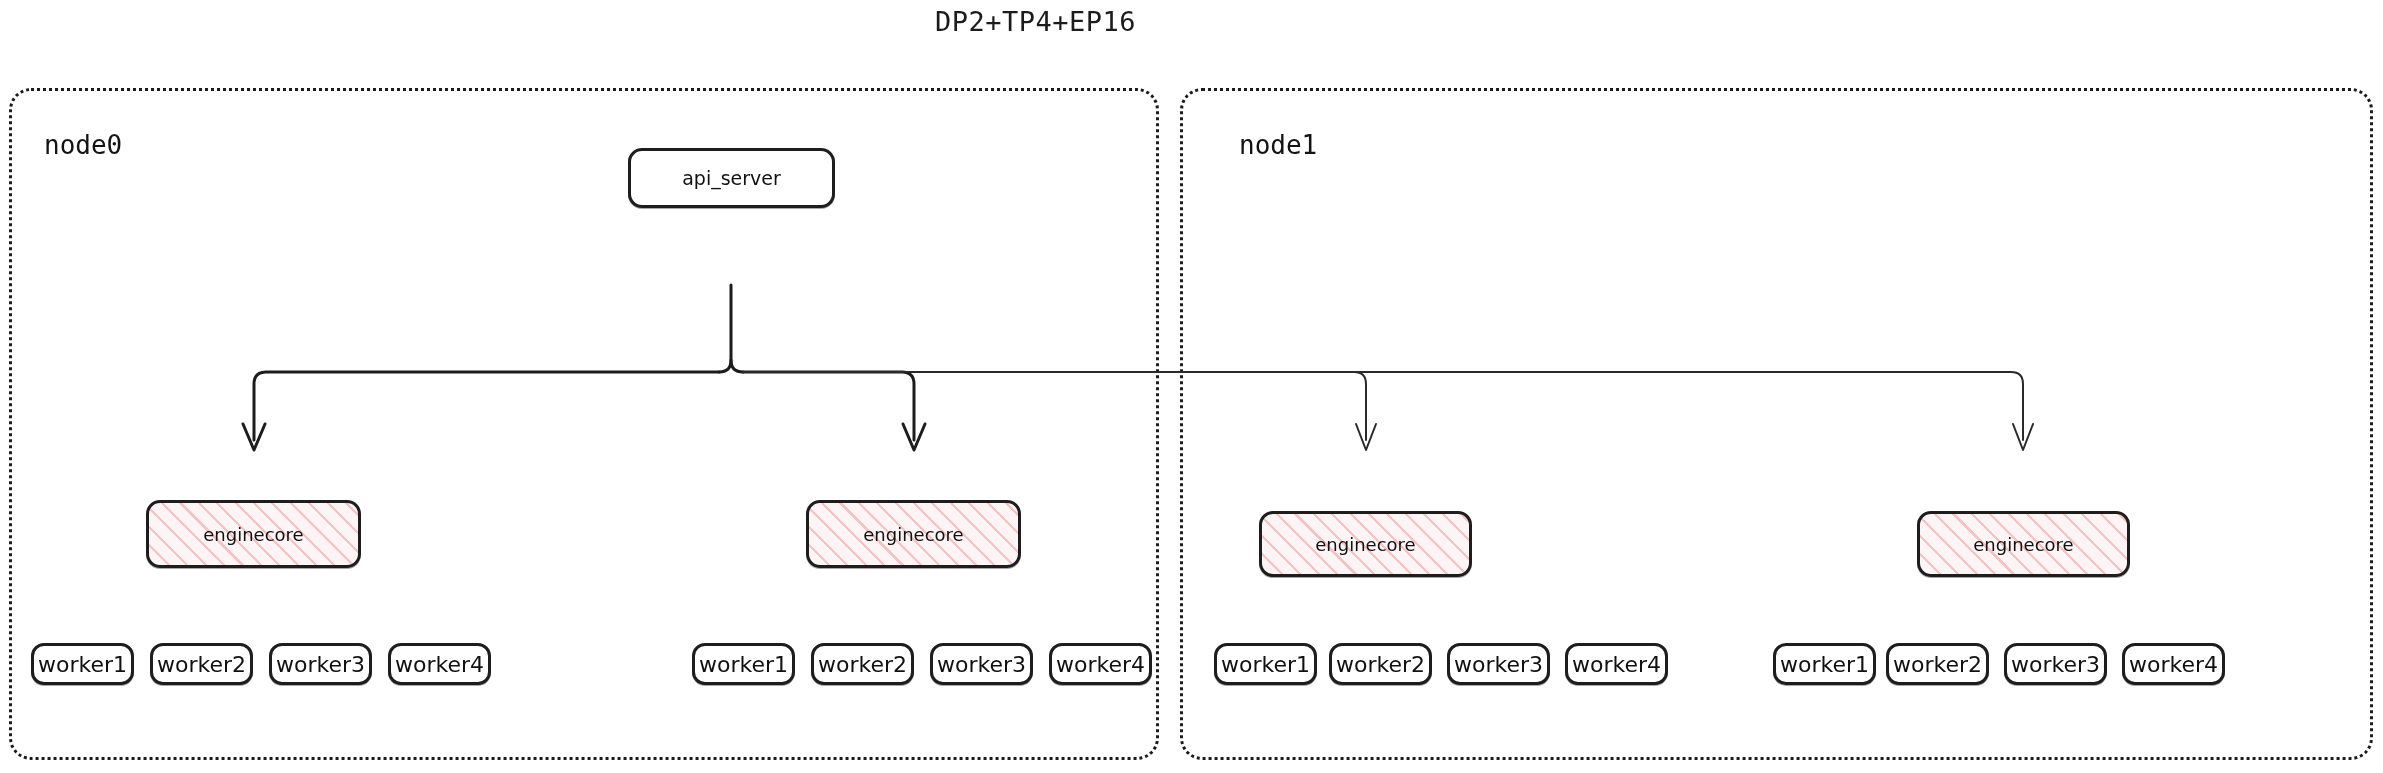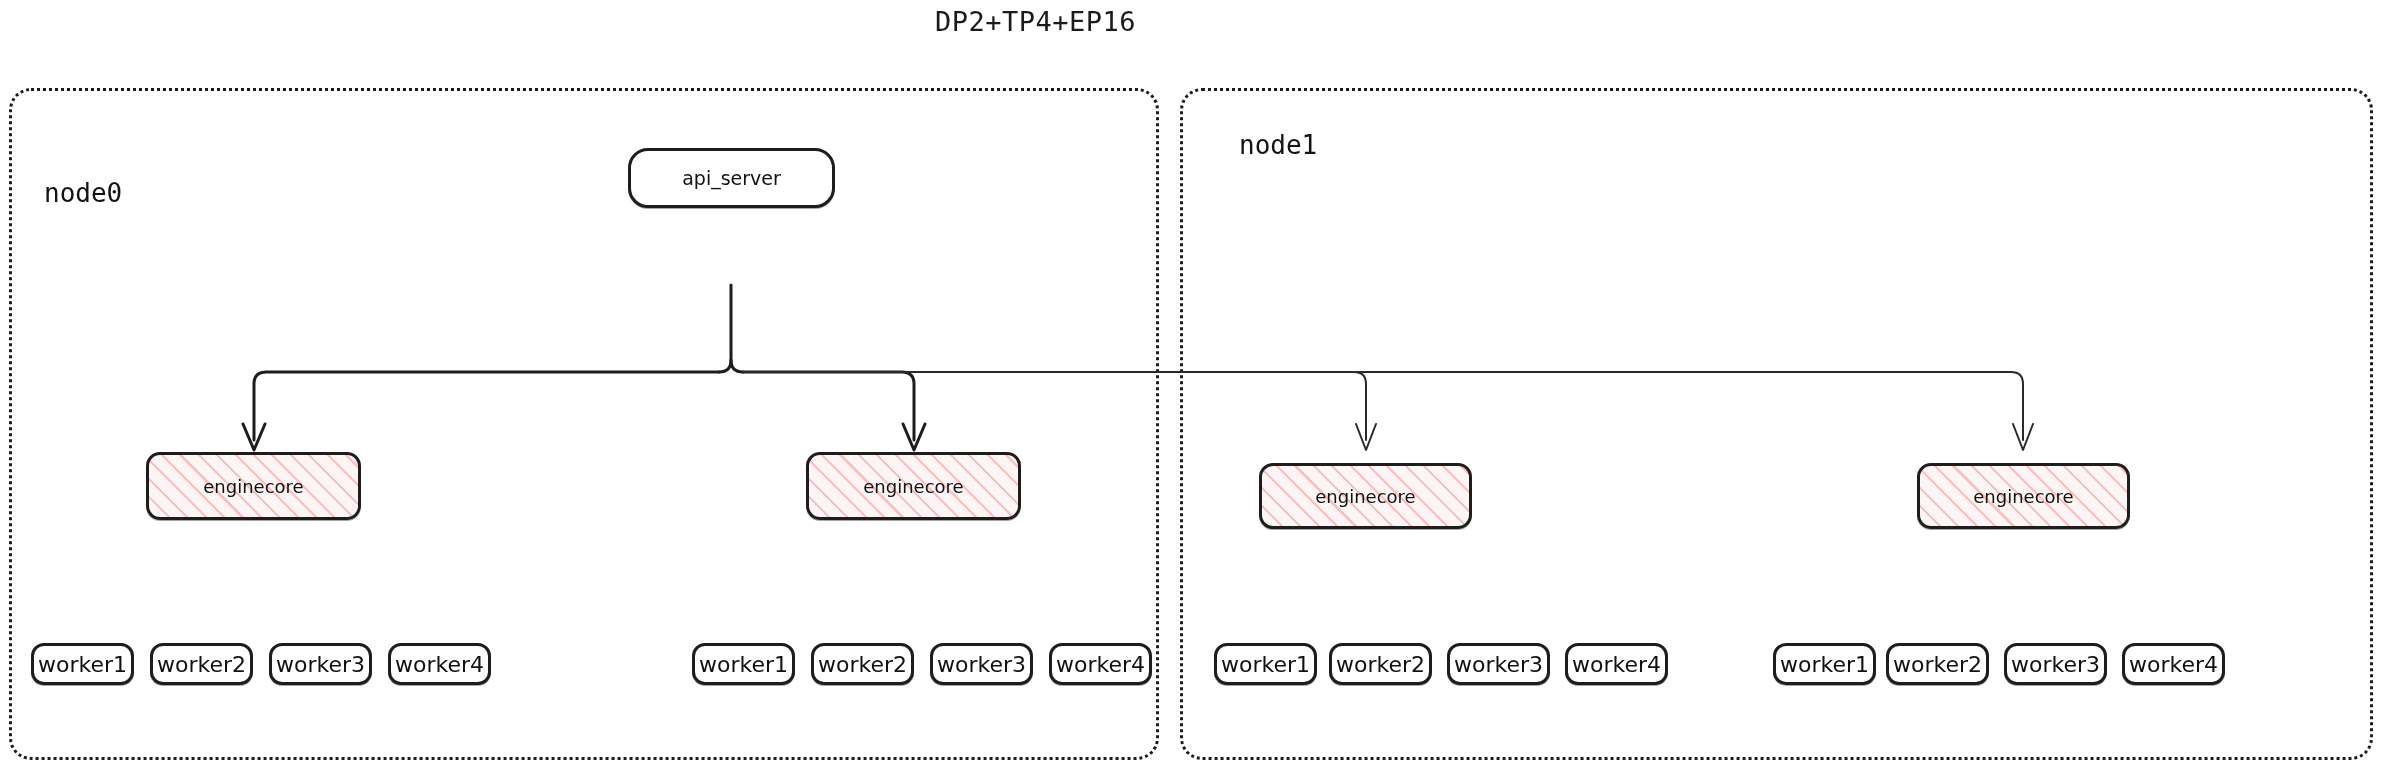--- a/index.html
+++ b/index.html
@@ -40,34 +40,35 @@
     border:3px solid #1d1d1d;
     border-radius:12px;
     background:#ffffff;
     display:flex;align-items:center;justify-content:center;
     font-size:17px;color:#111111;
     white-space:pre;
     box-shadow:0 1px 0 rgba(0,0,0,0.35);
   }
   .gbox span{position:relative;z-index:2;}
 
-  .apibox{border-radius:20px;font-size:19px;}
+  .apibox{border-radius:14px;font-size:19px;}
   .asyncbox{
     border-radius:14px;font-size:19px;
     background:
       repeating-linear-gradient(45deg,
         #a9e3bb 0px,#a9e3bb 2.2px,
         #ffffff 2.2px,#ffffff 13px);
   }
   .enginebox{
     border-radius:14px;font-size:18px;
     background:
       repeating-linear-gradient(45deg,
         #f6c2c2 0px,#f6c2c2 2.2px,
         #fdf5f5 2.2px,#fdf5f5 13px);
+    margin-top: 48px;
   }
   .workerbox{
     border-radius:13px;
     font-size:22px;
     border-width:3px;
   }
 
   
   #wires{position:absolute;left:0;top:0;width:2383px;height:773px;pointer-events:none;}
   .wire{fill:none;stroke:#1c1c1c;stroke-width:3;stroke-linecap:round;stroke-linejoin:round;}
@@ -76,21 +77,21 @@
   .ahead-thin{fill:none;stroke:#2a2a2a;stroke-width:2;stroke-linecap:round;stroke-linejoin:round;}
 </style>
 </head>
 <body>
 
 <div id="stage">
 
   <div class="diagram-title">DP2+TP4+EP16</div>
 
   <div class="node-box" style="left:9px;top:88px;width:1150px;height:672px;"></div>
-  <div class="node-label" style="left:44px;top:130px;margin-top:48px;">node0</div>
+  <div class="node-label" style="left:44px;top:130px;">node0</div>
 
   <div class="node-box" style="left:1180px;top:88px;width:1193px;height:672px;"></div>
   <div class="node-label" style="left:1215px;top:130px;margin-left:24px;">node1</div>
 
   <svg id="wires" viewBox="0 0 2383 773">
 
     <path class="wire" d="M 731 285 L 731 360 Q 731 372 743 372"></path>
     <path class="wire" d="M 731 360 Q 731 372 719 372"></path>
 
     <path class="wire" d="M 719 372 L 266 372 Q 254 372 254 384 L 254 440"></path>

